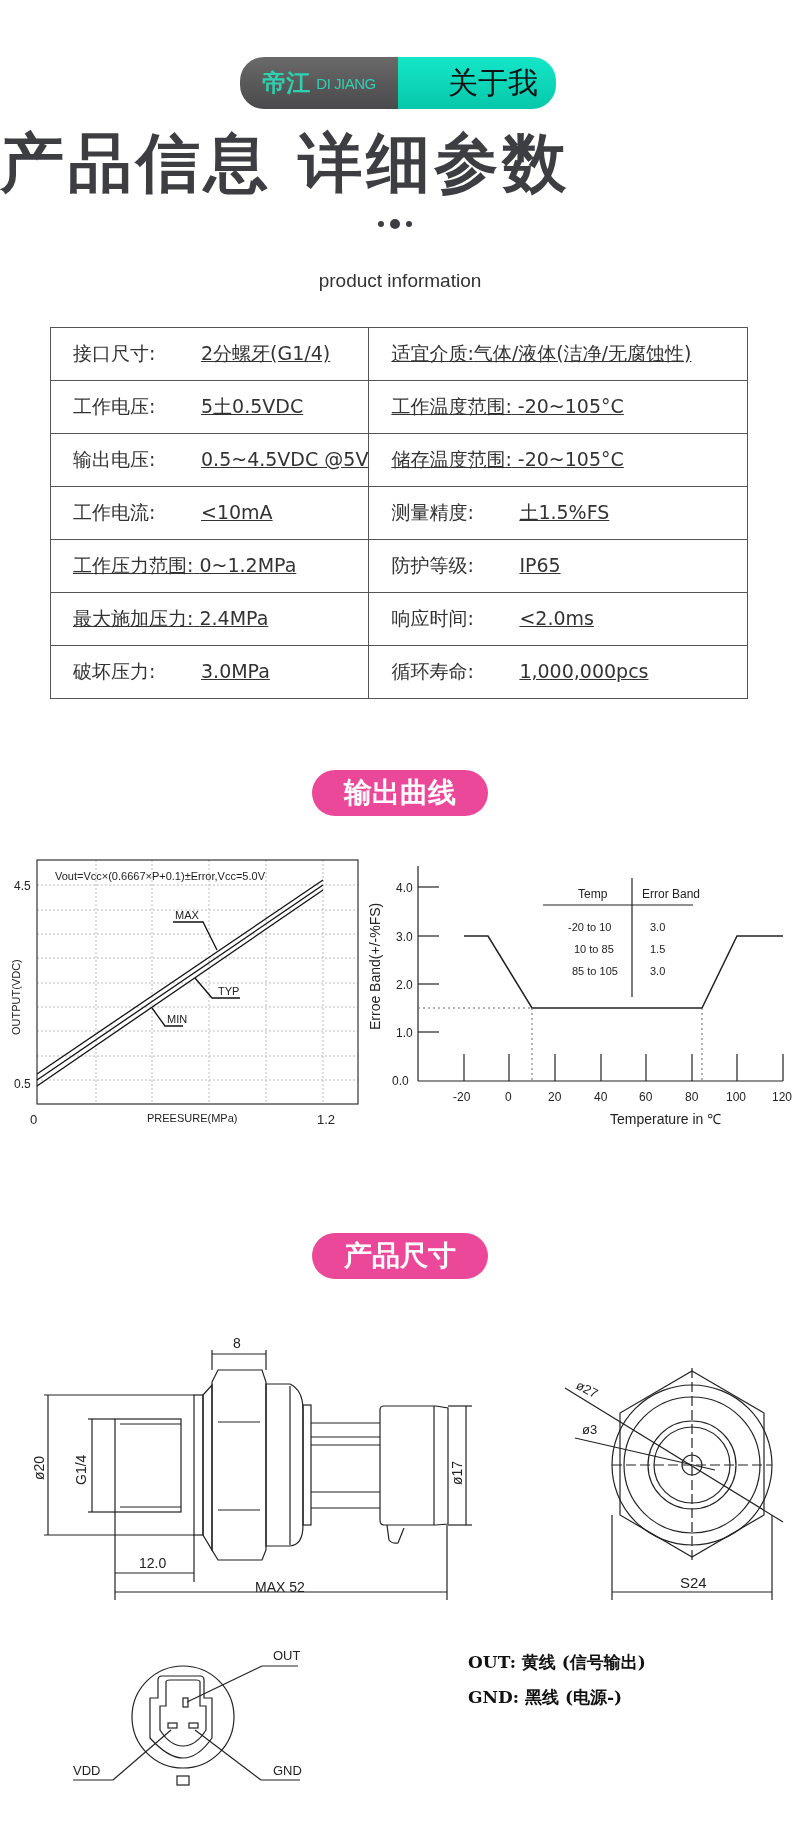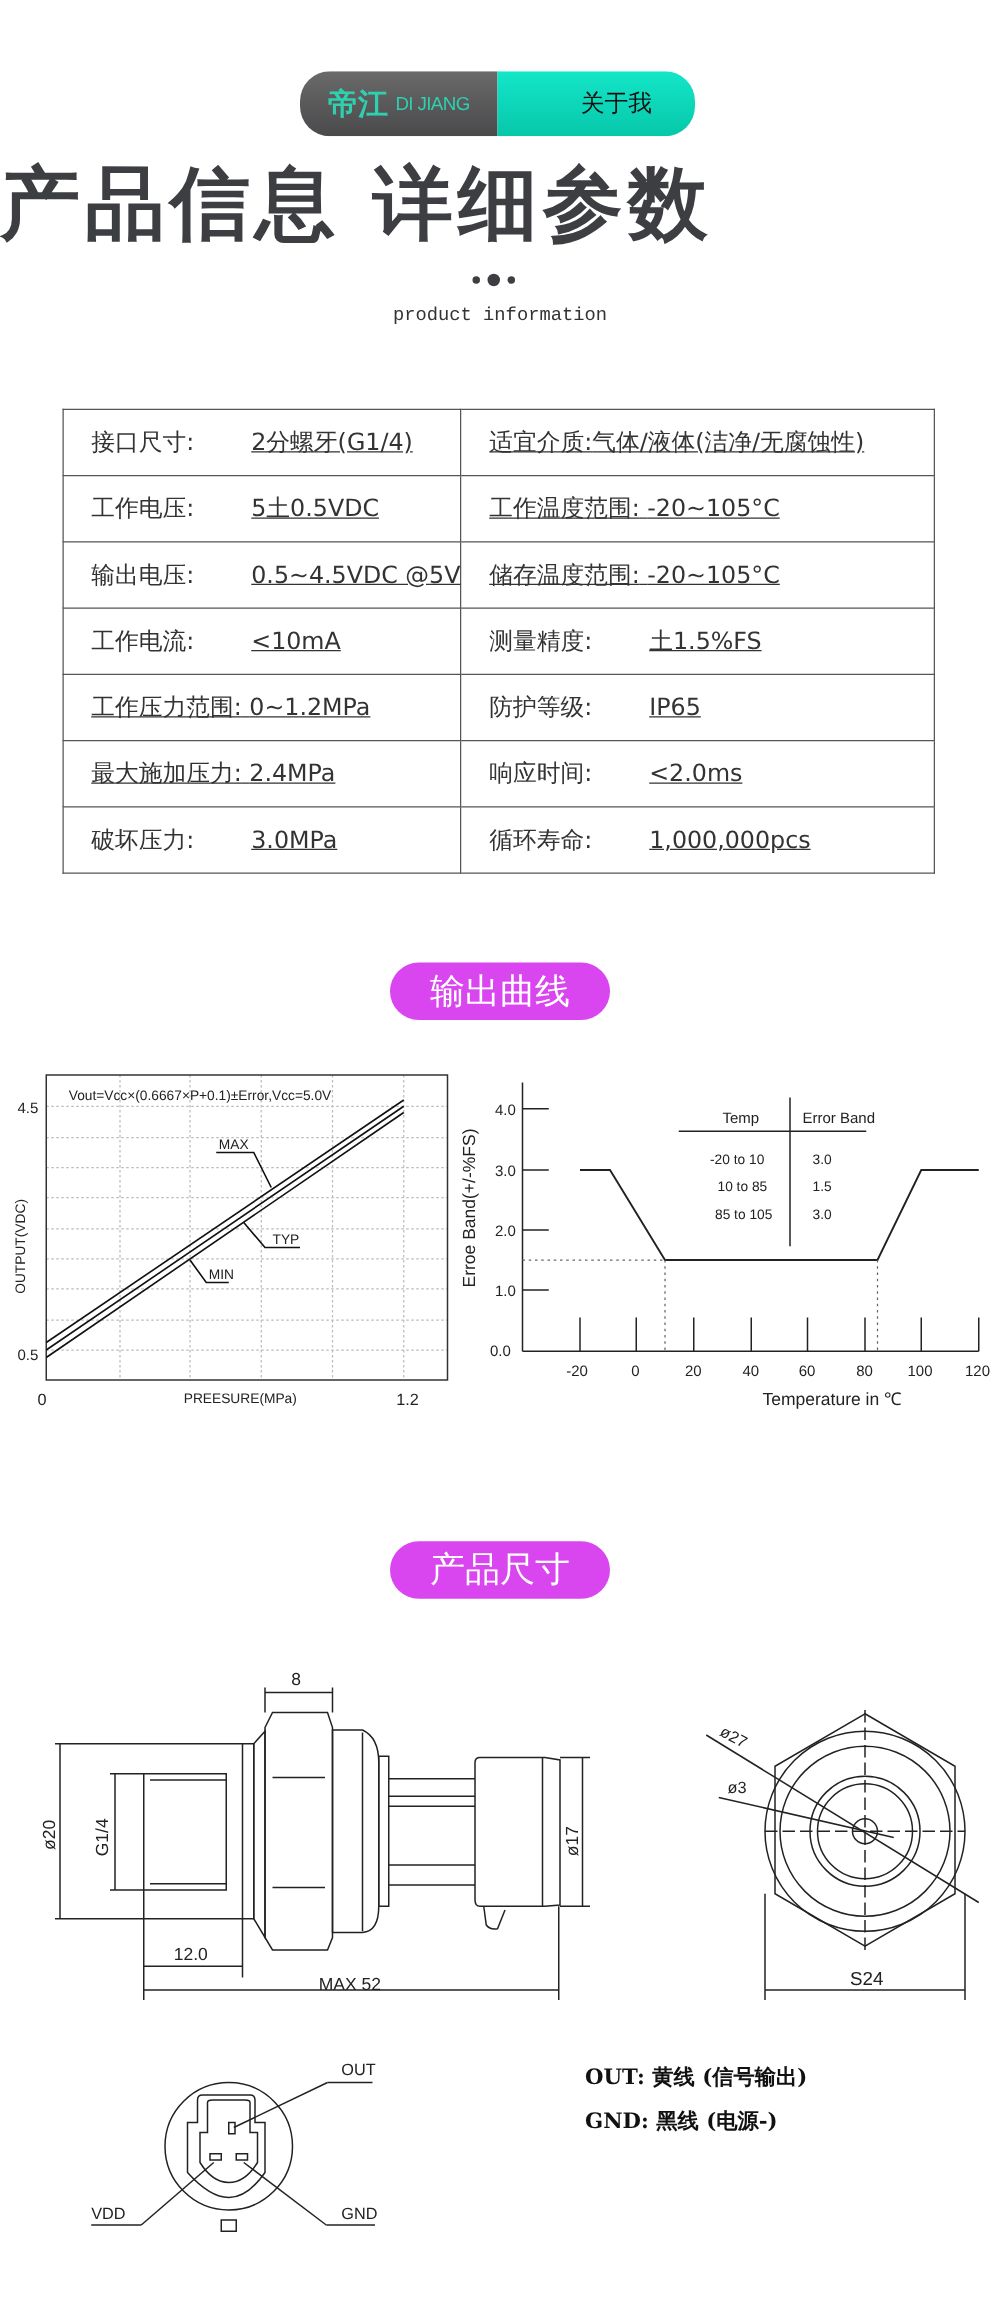--- a/index.html
+++ b/index.html
@@ -3,35 +3,35 @@
 <meta charset="utf-8">
 <style>
   html,body{margin:0;padding:0;background:#fff;}
   body{width:800px;height:1841px;position:relative;overflow:hidden;font-family:"DejaVu Sans",sans-serif;color:#333;}
   .abs{position:absolute;}
   
   .brand-pill{left:240px;top:57px;width:316px;height:52px;border-radius:24px;overflow:hidden;display:flex;}
   .brand-left{width:158px;background:linear-gradient(#6a6a6a,#4a494b);display:flex;align-items:center;justify-content:center;gap:6px;}
   .brand-cn{color:#2fd0b0;font-weight:bold;font-size:24px;}
   .brand-en{color:#2fd0b0;font-size:15px;font-family:"Liberation Sans",sans-serif;letter-spacing:-0.5px;}
-  .brand-right{flex:1;background:linear-gradient(#14e6c8,#07c7aa);display:flex;align-items:center;justify-content:center;color:#111;font-size:19px;padding-left:32px;}
+  .brand-right{flex:1;background:linear-gradient(#14e6c8,#07c7aa);display:flex;align-items:center;justify-content:center;color:#111;font-size:30px;padding-left:32px;}
   .main-title{left:0;top:120px;width:800px;text-align:left;font-size:64px;font-weight:bold;color:#3d3e42;letter-spacing:4px;}
   .dots{left:378px;top:219px;display:flex;align-items:center;gap:6px;}
   .dot-s{width:6px;height:6px;border-radius:50%;background:#3d3e42;}
   .dot-l{width:10px;height:10px;border-radius:50%;background:#3d3e42;}
-  .subtitle{left:0;top:244px;width:800px;text-align:center;font-family:Liberation Mono, monospace;font-size:15px;color:#333;}
+  .subtitle{left:0;top:270px;width:800px;text-align:center;font-family:Liberation Sans, sans-serif;font-size:19px;color:#333;}
   
   table.spec{left:50px;top:327px;width:698px;border-collapse:collapse;font-size:19px;color:#333;font-family:"DejaVu Sans",sans-serif;}
   table.spec td{border:1.5px solid #555;height:52px;padding:0 0 0 22px;white-space:nowrap;text-decoration:underline;}
   table.spec td.c1{width:290px;}
   .lbl{display:inline-block;}
   .w1{min-width:128px;}
   .w2{min-width:128px;}
   
-  .sec-pill{background:#d946ef;color:#fff;border-radius:25px;height:46px;width:176px;display:flex;align-items:center;justify-content:center;font-size:28px;}
+  .sec-pill{background:#ec4899;color:#fff;border-radius:25px;height:46px;width:176px;display:flex;align-items:center;justify-content:center;font-size:28px;font-weight:bold;}
   svg text{font-family:"Liberation Sans",sans-serif;}
   .wiring{left:468px;top:1645px;font-family:"DejaVu Serif",serif;font-weight:bold;font-size:17px;color:#111;line-height:35px;}
 </style>
 </head>
 <body>
 
 <div class="abs brand-pill">
   <div class="brand-left">
     <span class="brand-cn">帝江</span>
     <span class="brand-en">DI JIANG</span>

